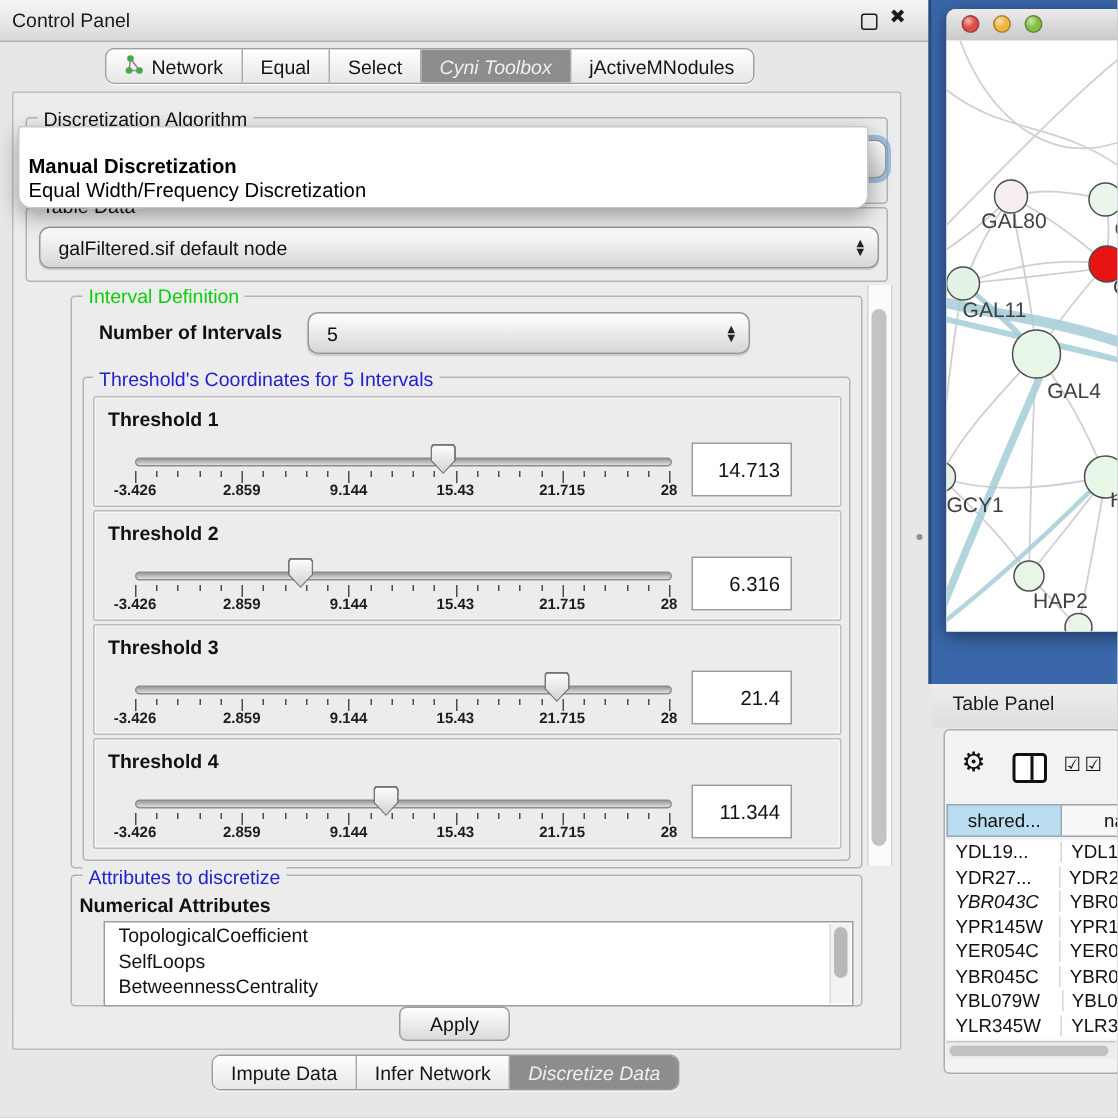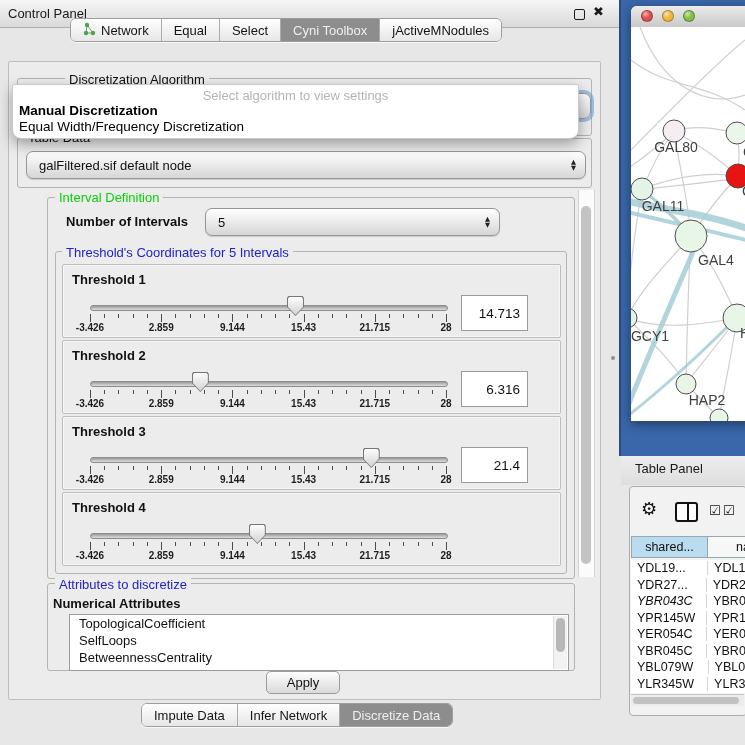--- a/index.html
+++ b/index.html
@@ -11,21 +11,21 @@
             border-bottom:1px solid #b0b0b0;}
   .titlebar .t{position:absolute;left:8px;top:6px;font-size:13px;color:#1a1a1a;}
   .float-btn{position:absolute;left:574px;top:9px;width:9px;height:9px;border:1.5px solid #1a1a1a;border-radius:2px;background:transparent;}
   .close-btn{position:absolute;left:593px;top:4px;font-size:13px;font-weight:bold;font-family:"DejaVu Sans",sans-serif;color:#1a1a1a;}
   
   .seg{position:absolute;display:flex;height:22px;border:1px solid #9e9e9e;border-radius:6px;
        overflow:hidden;background:#fff;box-shadow:0 1px 0 rgba(255,255,255,.7);}
   .seg .tab{display:flex;align-items:center;gap:5px;padding:0 12px;font-size:13px;
             background:linear-gradient(#fefefe,#e7e7e7);border-right:1px solid #ababab;color:#141414;white-space:nowrap;}
   .seg .tab:last-child{border-right:none;}
-  .seg .tab.sel{background:#8d8d8d;color:#efefef;}
+  .seg .tab.sel{background:#8d8d8d;color:#efefef;font-style:italic;}
   
   .content-bg{left:8px;top:61px;width:591px;height:637px;background:#ececec;border:1px solid #bdbdbd;border-radius:2px;}
   .grp{position:absolute;border:1px solid #b3b3b3;border-radius:3px;}
   .grp-label{position:absolute;font-size:13px;background:#ececec;padding:0 4px;white-space:nowrap;}
   .green{color:#0ace0a;} .blue{color:#2121cd;}
   .combo{position:absolute;border:1px solid #979797;border-radius:7px;
          background:linear-gradient(#ffffff,#d6d6d6);display:flex;align-items:center;
          font-size:13px;padding:0 12px;box-shadow:0 1px 1px rgba(0,0,0,.15);}
   .stepper{position:absolute;right:9px;top:50%;transform:translateY(-50%);display:flex;flex-direction:column;
            align-items:center;line-height:6px;font-size:6.5px;color:#222;font-family:"DejaVu Sans",sans-serif;}
@@ -90,21 +90,21 @@
 <body>
 
 <div id="root">
 
   <div class="abs titlebar">
     <span class="t">Control Panel</span>
   </div>
   <div class="float-btn"></div>
   <div class="close-btn">✖</div>
 
-  <div class="seg" id="top-tabs" style="left:70px;top:18px;">
+  <div class="seg" id="top-tabs" style="left:70px;top:32px;">
       <div class="tab">
         <span><svg width="13" height="14" viewBox="0 0 13 14">
             <line x1="4" y1="3" x2="3" y2="11" stroke="#8a8a8a"></line>
             <line x1="4" y1="3" x2="10" y2="11" stroke="#8a8a8a"></line>
             <line x1="3" y1="11" x2="10" y2="11" stroke="#8a8a8a"></line>
             <circle cx="4" cy="3" r="2.2" fill="#46a84b"></circle>
             <circle cx="3" cy="11" r="2.2" fill="#46a84b"></circle>
             <circle cx="10" cy="11" r="2.2" fill="#46a84b"></circle>
           </svg></span>
         <span>Network</span>
@@ -119,25 +119,24 @@
         <span>Cyni Toolbox</span>
       </div>
       <div class="tab">
         <span>jActiveMNodules</span>
       </div>
     </div>
 
   <div class="abs content-bg"></div>
 
   <div class="grp" style="left:17px;top:78px;width:573px;height:56px;"></div>
-  <div class="grp-label" style="left:25px;top:72px;z-index:1;margin-left:40px;">Discretization Algorithm</div>
+  <div class="grp-label" style="left:25px;top:72px;z-index:1;">Discretization Algorithm</div>
   <div class="combo focus-ring" style="left:26px;top:93px;width:539px;height:24px;z-index:2;"></div>
 
   <div class="abs popup">
-    <div class="ph">Select algorithm to view settings</div>
     <div class="opt bold" style="top:18px;">Manual Discretization</div>
     <div class="opt" style="top:34px;">Equal Width/Frequency Discretization</div>
   </div>
 
   <div class="grp" style="left:17px;top:138px;width:573px;height:48px;"></div>
   <div class="grp-label" style="left:24px;top:130px;">Table Data</div>
   <div class="combo" style="left:26px;top:151px;width:534px;height:26px;">
     <span>galFiltered.sif default node</span>
     <span class="stepper">
       <span>▲</span>
@@ -470,14 +469,15 @@
         <span class="ticklbl" style="left: 0%;">-3.426</span>
         <span class="ticklbl" style="left: 20%;">2.859</span>
         <span class="ticklbl" style="left: 40%;">9.144</span>
         <span class="ticklbl" style="left: 60%;">15.43</span>
         <span class="ticklbl" style="left: 80%;">21.715</span>
         <span class="ticklbl" style="left: 100%;">28</span>
       </div>
       <div class="thumb-o" style="left: 185.818px;">
         <div class="thumb-i"></div>
       </div>
+      <div class="valbox">11.344</div>
     </div>
   </div>
 
 </body></html>

